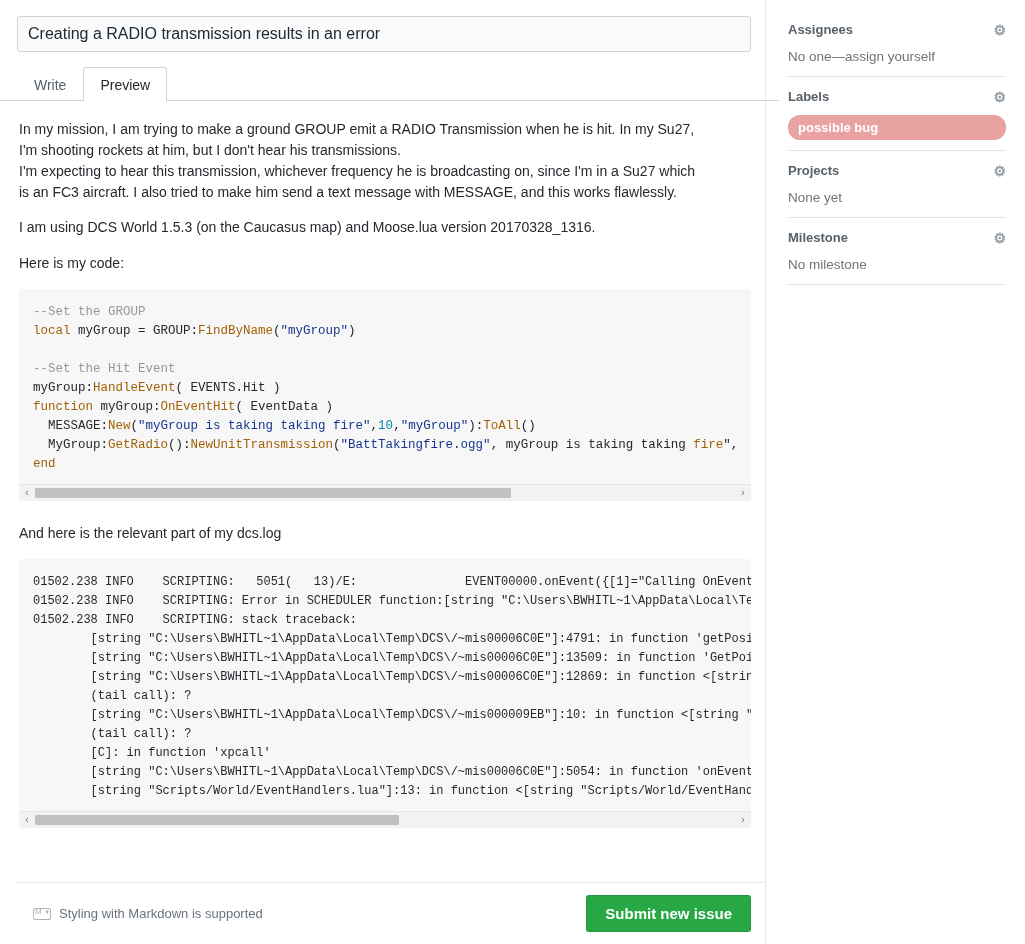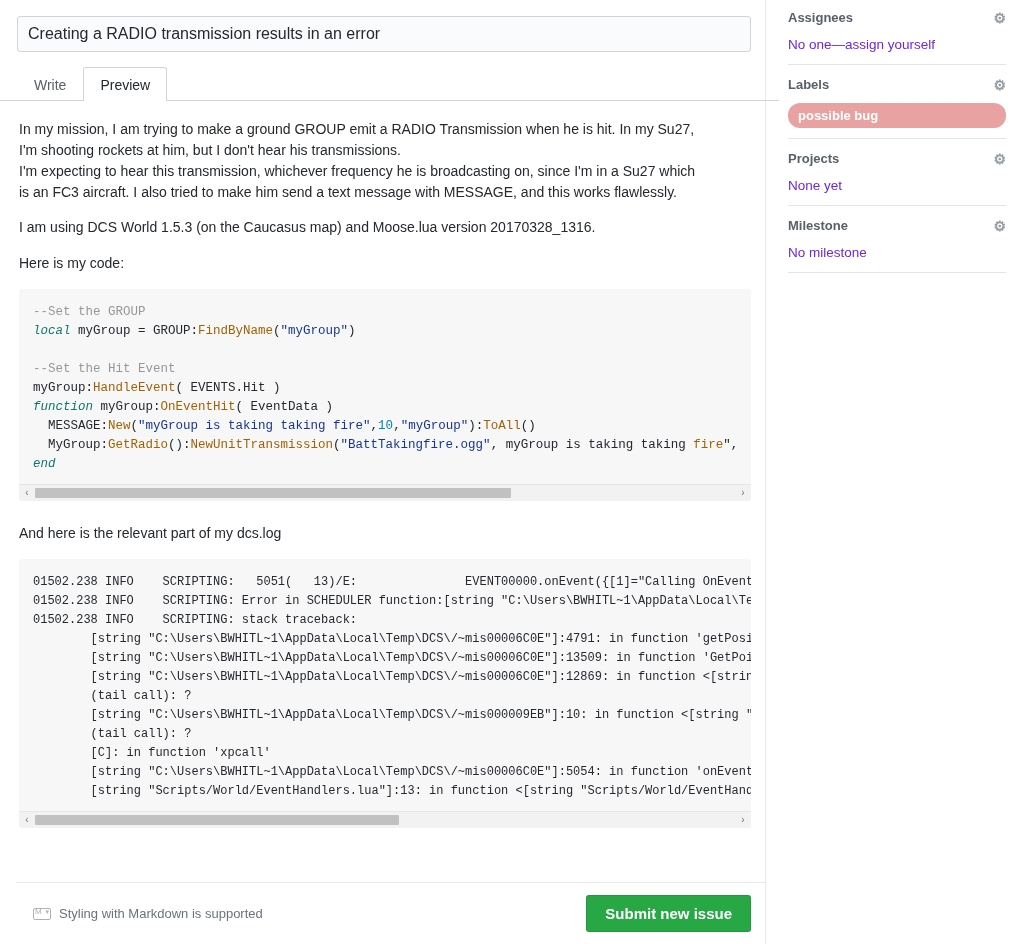--- a/index.html
+++ b/index.html
@@ -149,21 +149,21 @@
     top: 3px;
     height: 10px;
   }
   .scroller .thumb {
     height: 10px;
     background: #c1c1c1;
     border-radius: 1px;
   }
   
   .c-com { color: #969896; }
-  .c-kw  { color: #0f766e; font-style: italic; }
+  .c-kw  { color: #a16207; }
   .c-fn  { color: #a16207; }
   .c-str { color: #183691; }
   .c-num { color: #0086b3; }
   
   .footer {
     position: absolute;
     left: 16px;
     right: 0;
     bottom: 0;
     height: 62px;
@@ -216,21 +216,21 @@
     font-weight: bold;
     font-family: "Liberation Sans", sans-serif;
     padding: 9px 18px;
     border-radius: 3px;
     cursor: pointer;
   }
   
   .sidebar {
     width: 258px;
     flex: 0 0 258px;
-    padding: 10px 18px 0 22px;
+    padding: 22px 18px 0 22px;
     box-sizing: border-box;
   }
   .side-section {
     border-bottom: 1px solid #e1e4e8;
     padding-bottom: 10px;
     margin-bottom: 12px;
   }
   .side-section.last {
     border-bottom: 1px solid #e1e4e8;
   }
@@ -244,21 +244,21 @@
   }
   .side-head .gear {
     margin-left: auto;
     color: #959da5;
     font-size: 14px;
     cursor: pointer;
     line-height: 14px;
   }
   .side-text {
     font-size: 13.5px;
-    color: #6d28d9;
+    color: #737373;
     line-height: 18px;
   }
   .label-chip {
     display: block;
     background: #e8a2a2;
     color: #ffffff;
     font-size: 13px;
     font-weight: bold;
     padding: 5px 10px;
     border-radius: 12px;

